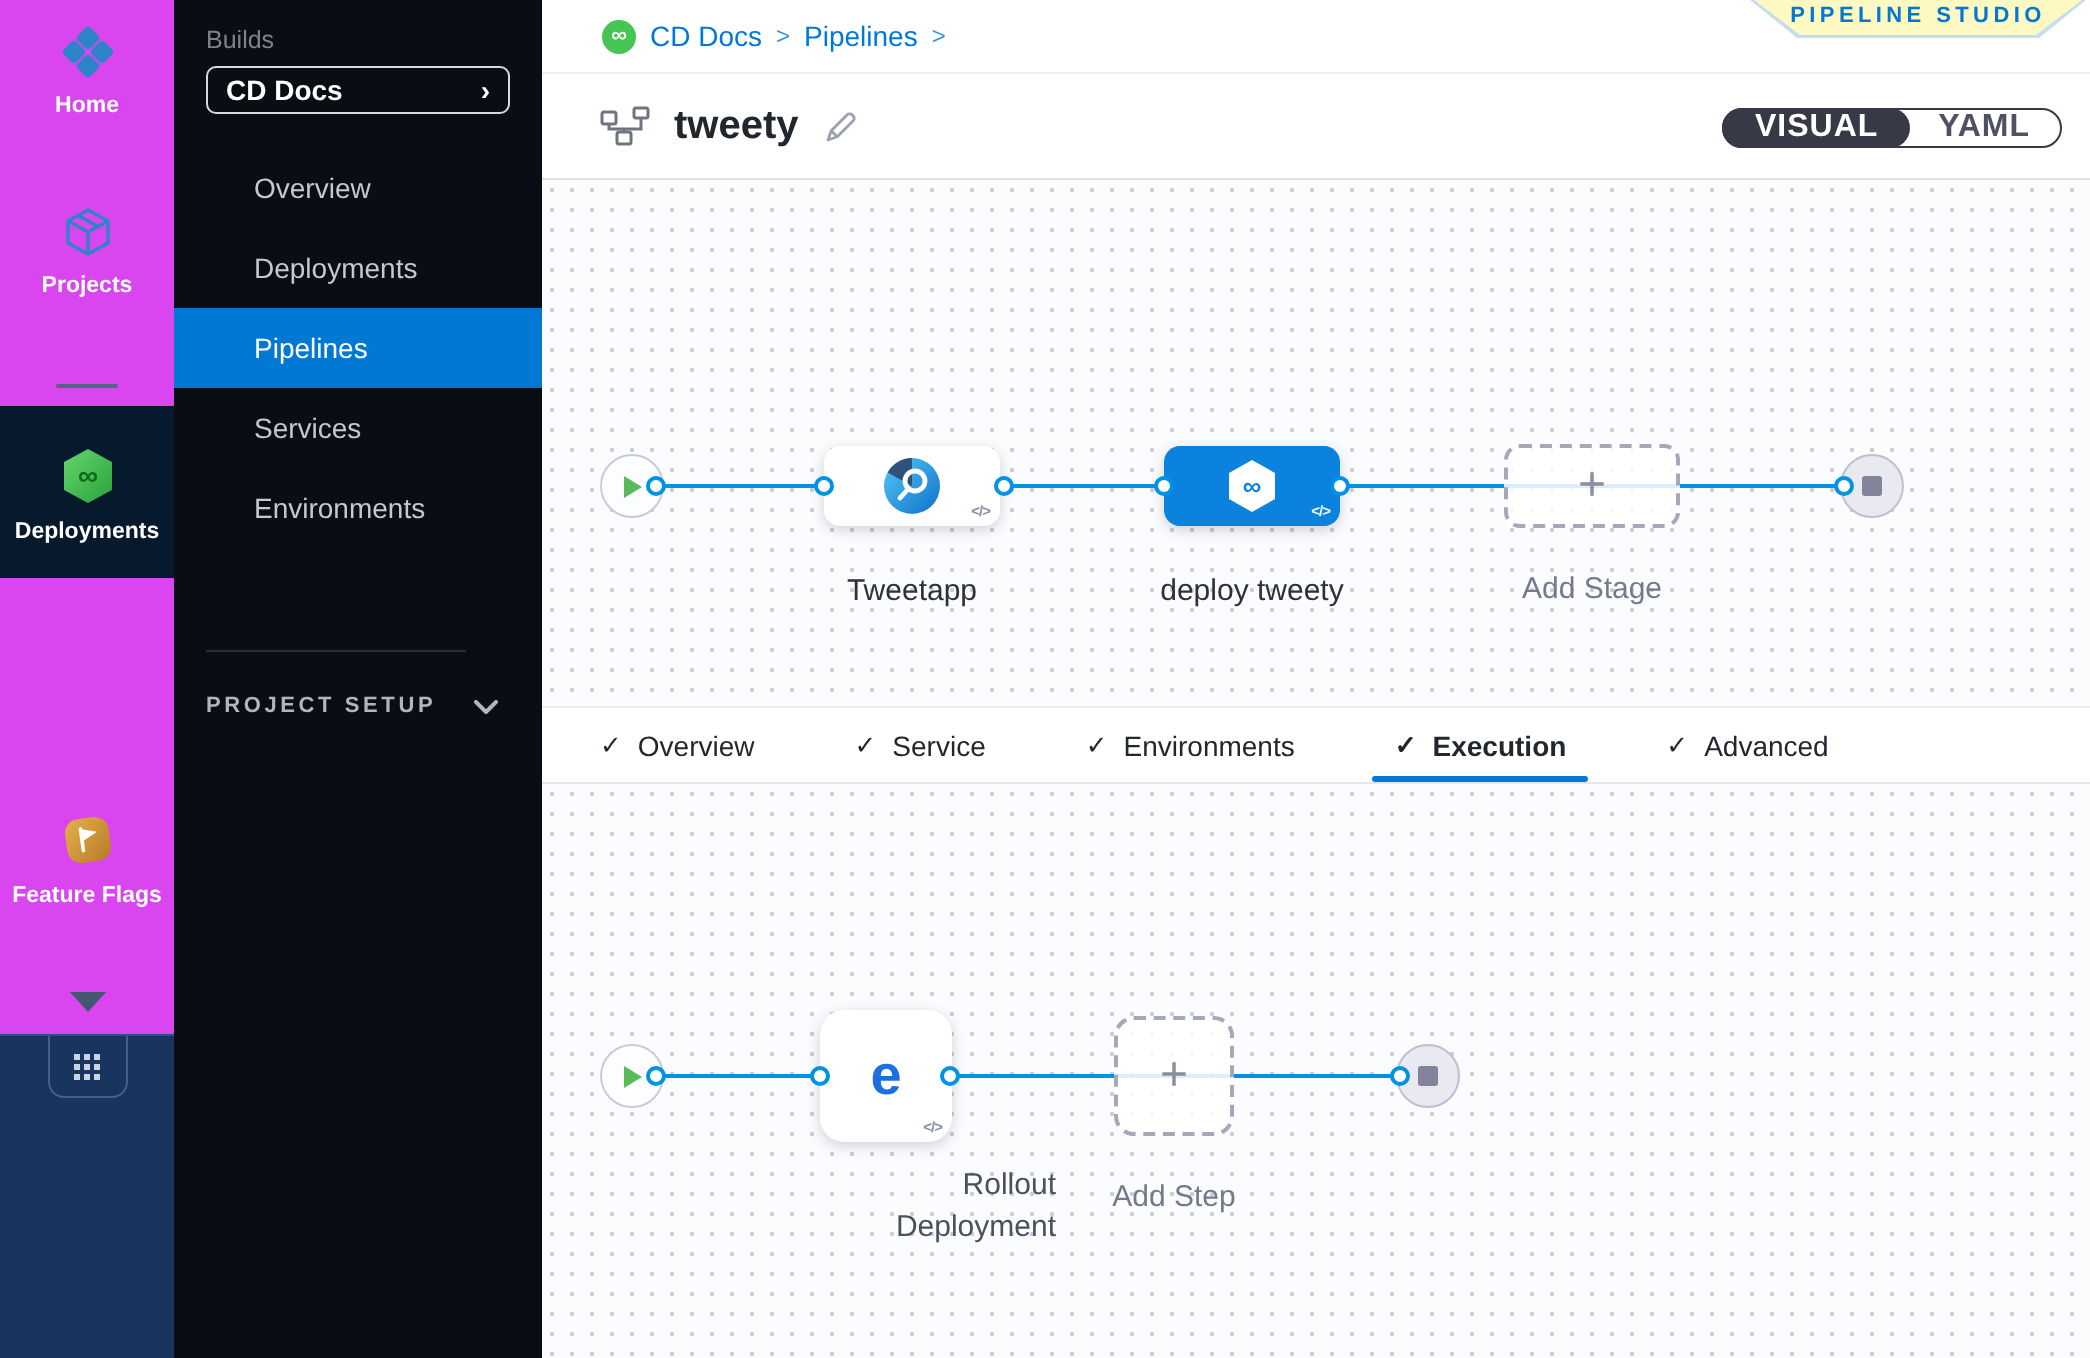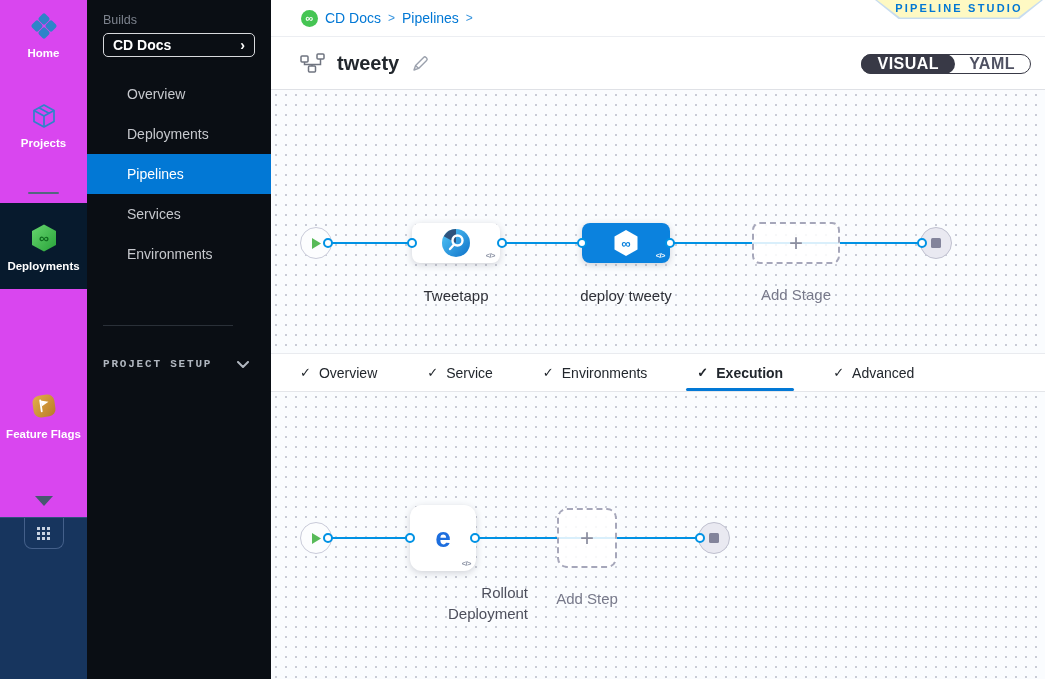--- a/index.html
+++ b/index.html
@@ -23,22 +23,22 @@
   .projnav { position:relative; width:184px; flex-shrink:0; background:#0a0e14; color:#c6c8cd; z-index:4; }
   .proj-label { position:absolute; top:13px; left:16px; font-size:12.5px; color:#7d838e; }
   .proj-select { position:absolute; top:33px; left:16px; width:152px; height:24px; border:1px solid #d8d9dd; border-radius:5px;
                  background:transparent; color:#fff; display:flex; align-items:center; justify-content:space-between;
                  padding:0 9px; font-size:14px; font-weight:bold; cursor:pointer; }
   .proj-select .chev { font-size:14px; font-weight:bold; }
   .nav-item { position:absolute; left:0; width:100%; height:40px; line-height:40px; padding-left:40px;
               font-size:14px; cursor:pointer; }
   .nav-item.active { background:#0278d5; color:#fff; }
   .nav-divider { position:absolute; top:325px; left:16px; width:130px; height:1px; background:#2a3038; }
-  .proj-setup { position:absolute; top:358px; left:16px; width:146px; display:flex; align-items:center; justify-content:space-between;
-                color:#b0b6bf; font-size:11px; font-weight:bold; letter-spacing:1.8px; cursor:pointer;font-family:Liberation Mono, monospace; }
+  .proj-setup { position:absolute; top:347px; left:16px; width:146px; display:flex; align-items:center; justify-content:space-between;
+                color:#b0b6bf; font-size:11px; font-weight:bold; letter-spacing:1.8px; cursor:pointer; }
 
   
   .main { position:relative; flex:1; min-width:0; background:#fff; display:flex; flex-direction:column; }
   .crumbbar { position:relative; height:37px; flex-shrink:0; border-bottom:1px solid #eceef2;
               display:flex; align-items:center; padding-left:30px; gap:7px; }
   .crumb-icon { width:17px; height:17px; border-radius:50%; background:#45c553; color:#fff; font-size:11px; font-weight:bold;
                 display:flex; align-items:center; justify-content:center; line-height:1; }
   .crumb-link { color:#0278d5; font-size:14px; cursor:pointer; }
   .crumb-sep { color:#0278d5; opacity:.8; font-size:12px; }
   .studio-badge { position:absolute; top:0; right:2px; width:168px; height:19px;
@@ -127,21 +127,21 @@
             <linearGradient id="gGreen" x1="0" y1="0" x2="1" y2="1">
           <stop offset="0" stop-color="#67d56f"></stop>
               <stop offset="1" stop-color="#28a339"></stop>
             </linearGradient>
           </defs>
         <polygon points="15,1.5 27,8 27,22 15,28.5 3,22 3,8" fill="url(#gGreen)"></polygon>
         <text x="15" y="19.5" text-anchor="middle" font-size="14" font-weight="bold" fill="#0e6a1e">∞</text>
       </svg>
       <span>Deployments</span>
     </div>
-    <div class="rail-item" style="top:391px">
+    <div class="rail-item" style="top:405px">
       <svg width="30" height="30" viewBox="0 0 30 30">
         <defs>
             <linearGradient id="gFlag" x1="0" y1="0" x2="1" y2="1">
           <stop offset="0" stop-color="#e3b04a"></stop>
               <stop offset="1" stop-color="#b97a28"></stop>
             </linearGradient>
           </defs>
         <g transform="rotate(-8 15 15)">
           <rect x="4" y="4" width="22" height="22" rx="7" fill="url(#gFlag)"></rect>
           <path d="M12 9 L20 11.5 L13 15 Z" fill="#fff"></path>

